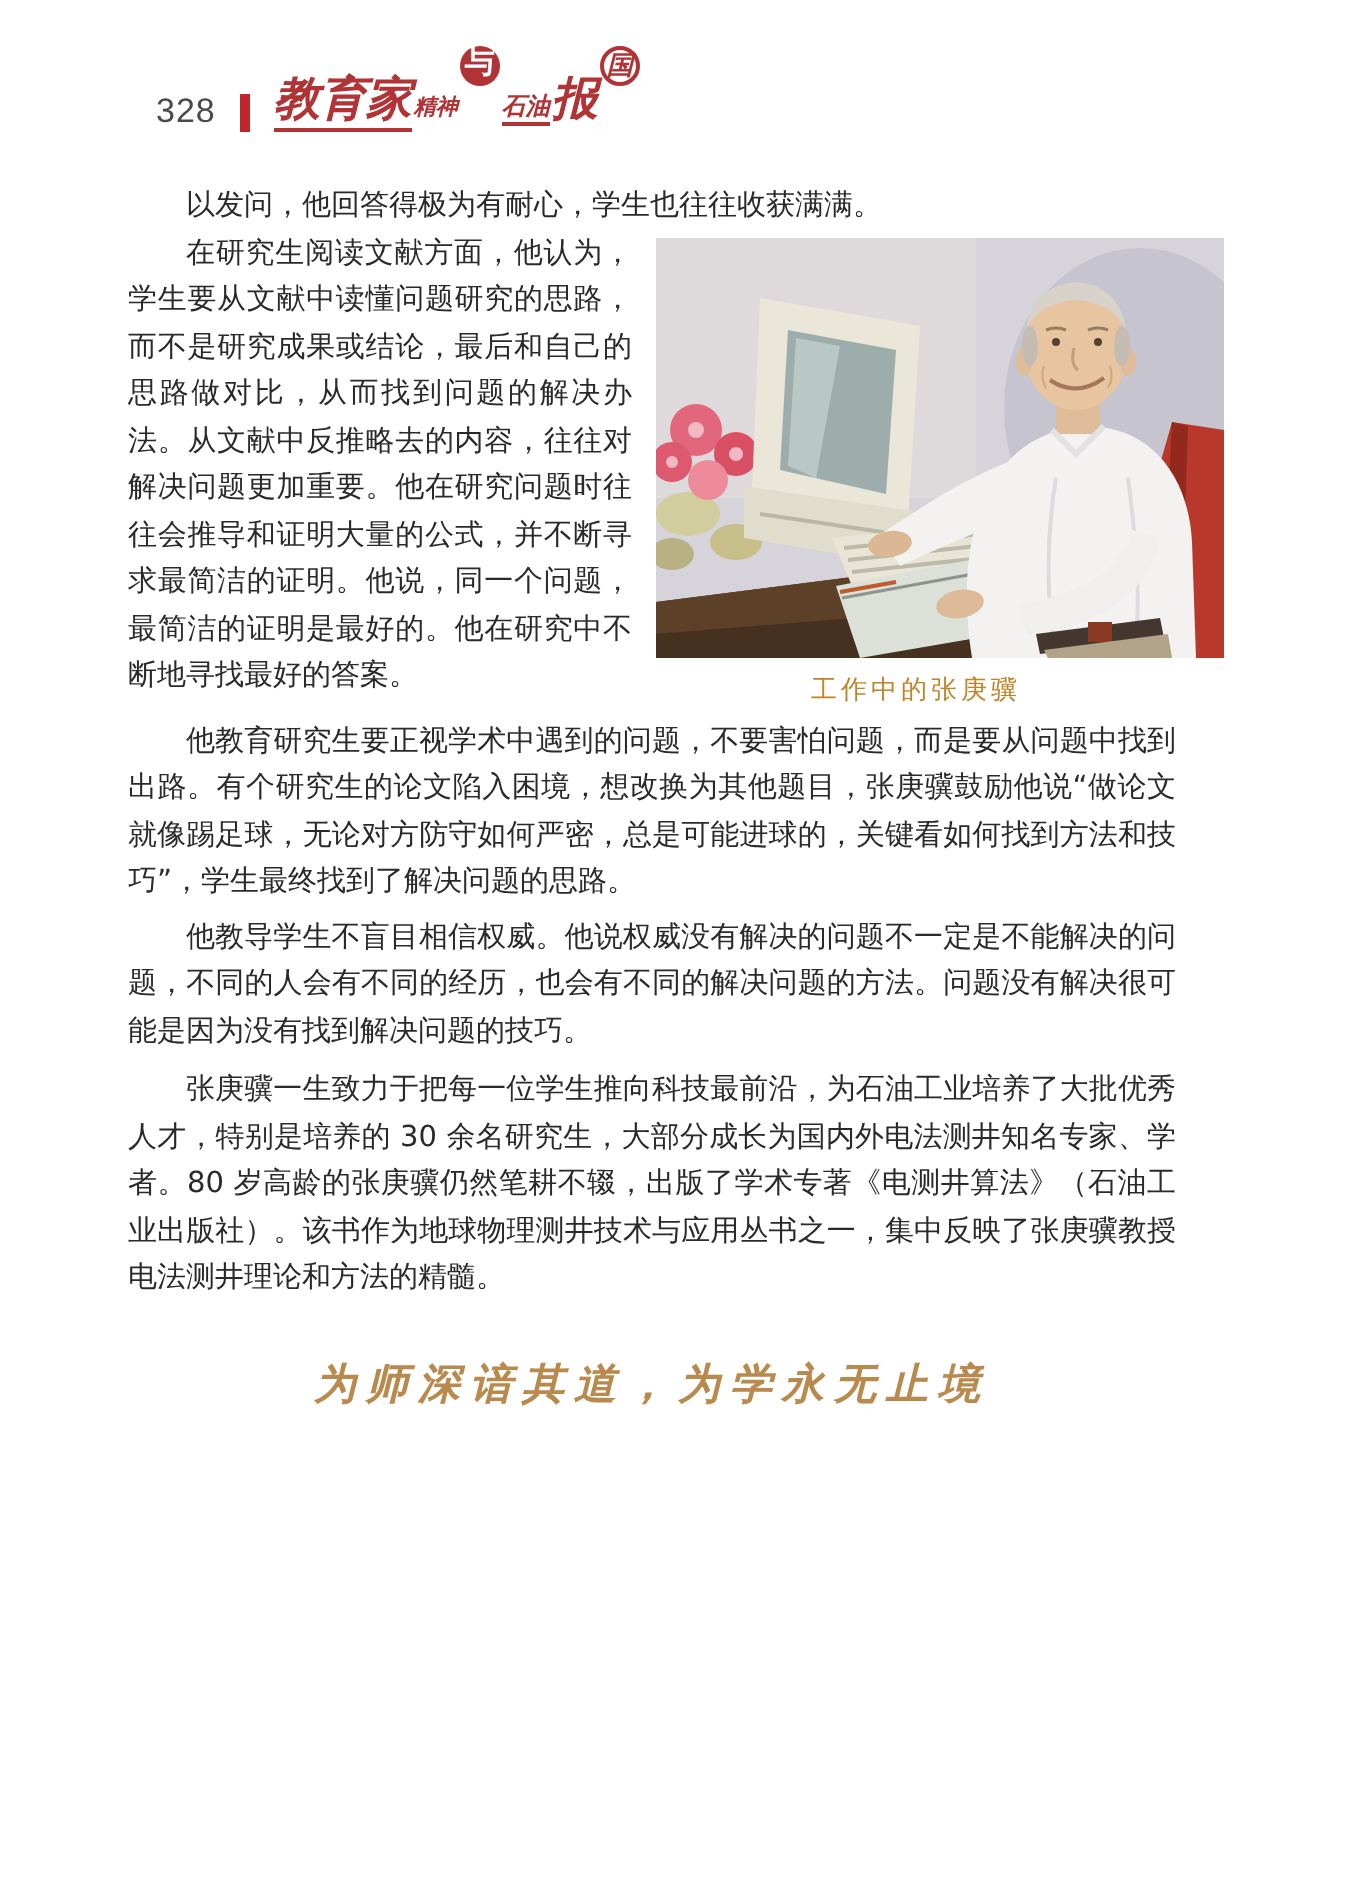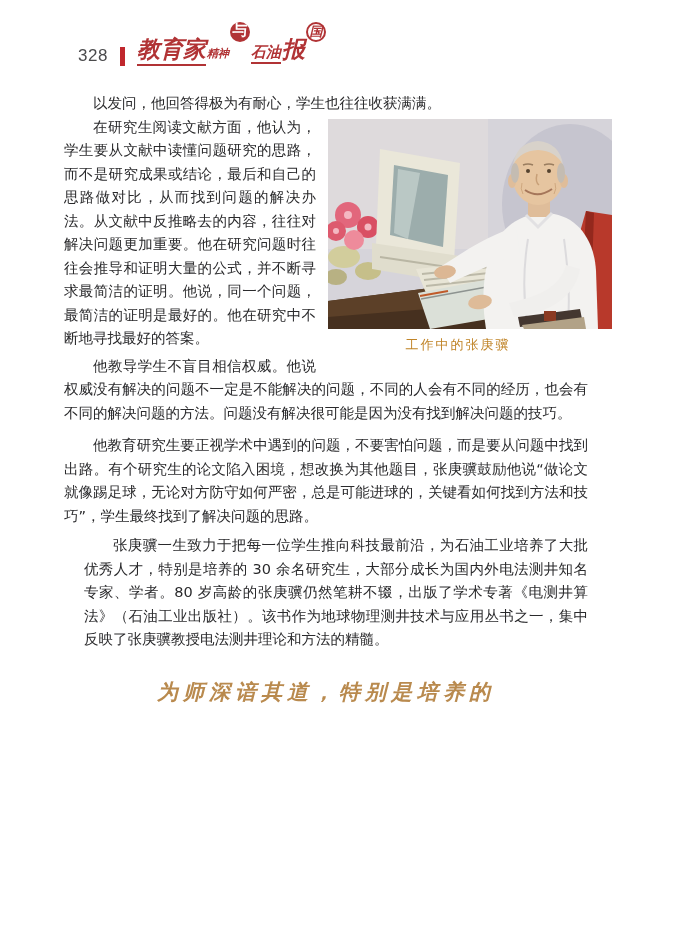--- a/index.html
+++ b/index.html
@@ -37,21 +37,21 @@
   .logo{
     display:flex;align-items:baseline;gap:1px;
     color:var(--header-red);
     font-family:Liberation Mono, monospace;
     font-style:italic;font-weight:bold;
     white-space:nowrap;
   }
   .logo-big{font-size:23px;line-height:1;border-bottom:2px solid var(--header-red);padding-bottom:1px;}
   .logo-big2{font-size:23px;line-height:1;}
   .logo-small{font-size:11px;line-height:1;}
-  .logo-small-u{font-size:15px;line-height:1;border-bottom:2px solid var(--header-red);padding-bottom:1px;margin-top:48px;}
+  .logo-small-u{font-size:12px;line-height:1;border-bottom:2px solid var(--header-red);padding-bottom:1px;margin-top:48px;}
   .logo-yu{
     font-size:15px;line-height:20px;width:20px;height:20px;
     background:var(--header-red);color:#fff;border-radius:50%;
     text-align:center;align-self:center;font-style:normal;
   }
   .logo-guo{
     font-size:13px;line-height:18px;width:20px;height:20px;
     border:2px solid var(--header-red);border-radius:50%;
     text-align:center;align-self:center;
   }
@@ -59,21 +59,21 @@
   .content{
     position:absolute;top:92px;left:64px;width:524px;
   }
   .para{
     font-size:14.5px;line-height:23.5px;
     text-align:justify;text-indent:2em;
     color:var(--body-ink);
   }
   .p3{clear:both;margin-top:9px;}
   .p4{margin-top:4px;}
-  .p5{margin-top:6px;margin-left:20px;}
+  .p5{margin-top:6px;}
   .p6{margin-top:10px;}
   
   .photo-figure{
     float:right;width:260px;margin:3px 0 4px 12px;
   }
   .photo-frame{display:block;width:284px;height:210px;}
   .photo-caption{
     margin-top:7px;text-align:center;
     font-size:13px;letter-spacing:2px;
     color:var(--caption-orange);
@@ -194,21 +194,21 @@
             <rect x="216" y="192" width="12" height="10" fill="#8a3a22"></rect>
 
             <polygon points="194,206 256,198 258,210 196,210" fill="#b2a287"></polygon>
           </g>
         </svg>
         <figcaption class="photo-caption">工作中的张庚骥</figcaption>
       </figure>
       <p class="para">在研究生阅读文献方面，他认为，学生要从文献中读懂问题研究的思路，而不是研究成果或结论，最后和自己的思路做对比，从而找到问题的解决办法。从文献中反推略去的内容，往往对解决问题更加重要。他在研究问题时往往会推导和证明大量的公式，并不断寻求最简洁的证明。他说，同一个问题，最简洁的证明是最好的。他在研究中不断地寻找最好的答案。</p>
     </div>
 
+    <p class="para p3">他教育研究生要正视学术中遇到的问题，不要害怕问题，而是要从问题中找到出路。有个研究生的论文陷入困境，想改换为其他题目，张庚骥鼓励他说“做论文就像踢足球，无论对方防守如何严密，总是可能进球的，关键看如何找到方法和技巧”，学生最终找到了解决问题的思路。</p>
     <p class="para p4">他教导学生不盲目相信权威。他说权威没有解决的问题不一定是不能解决的问题，不同的人会有不同的经历，也会有不同的解决问题的方法。问题没有解决很可能是因为没有找到解决问题的技巧。</p>
-    <p class="para p3">他教育研究生要正视学术中遇到的问题，不要害怕问题，而是要从问题中找到出路。有个研究生的论文陷入困境，想改换为其他题目，张庚骥鼓励他说“做论文就像踢足球，无论对方防守如何严密，总是可能进球的，关键看如何找到方法和技巧”，学生最终找到了解决问题的思路。</p>
     <p class="para p5">张庚骥一生致力于把每一位学生推向科技最前沿，为石油工业培养了大批优秀人才，特别是培养的 30 余名研究生，大部分成长为国内外电法测井知名专家、学者。80 岁高龄的张庚骥仍然笔耕不辍，出版了学术专著《电测井算法》（石油工业出版社）。该书作为地球物理测井技术与应用丛书之一，集中反映了张庚骥教授电法测井理论和方法的精髓。</p>
 
-    <h2 class="section-heading">为师深谙其道，特别是培养的</h2>
+    <h2 class="section-heading">为师深谙其道，为学永无止境</h2>
 
 
   </main>
 </div>
 
 </body></html>

